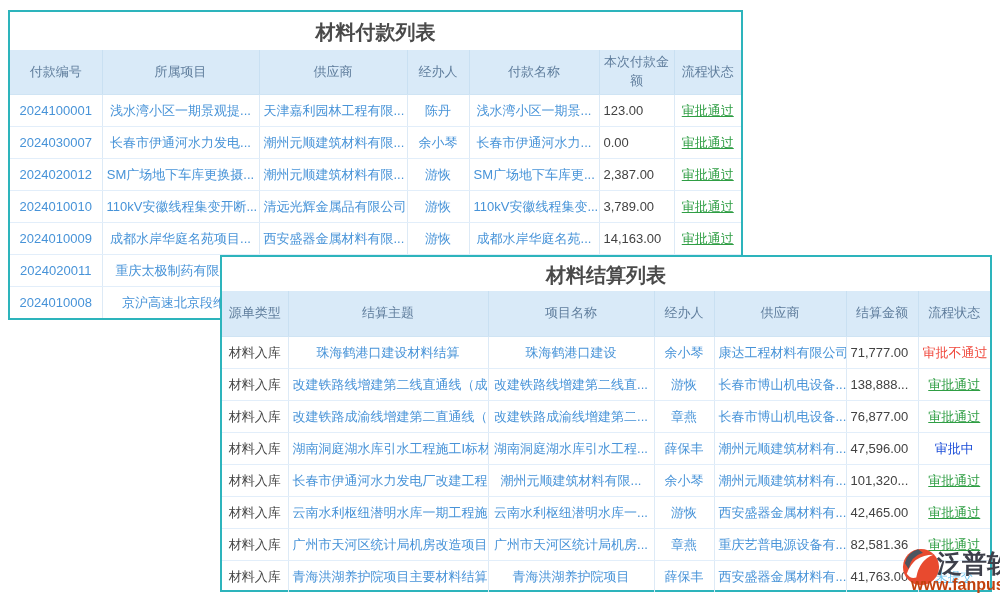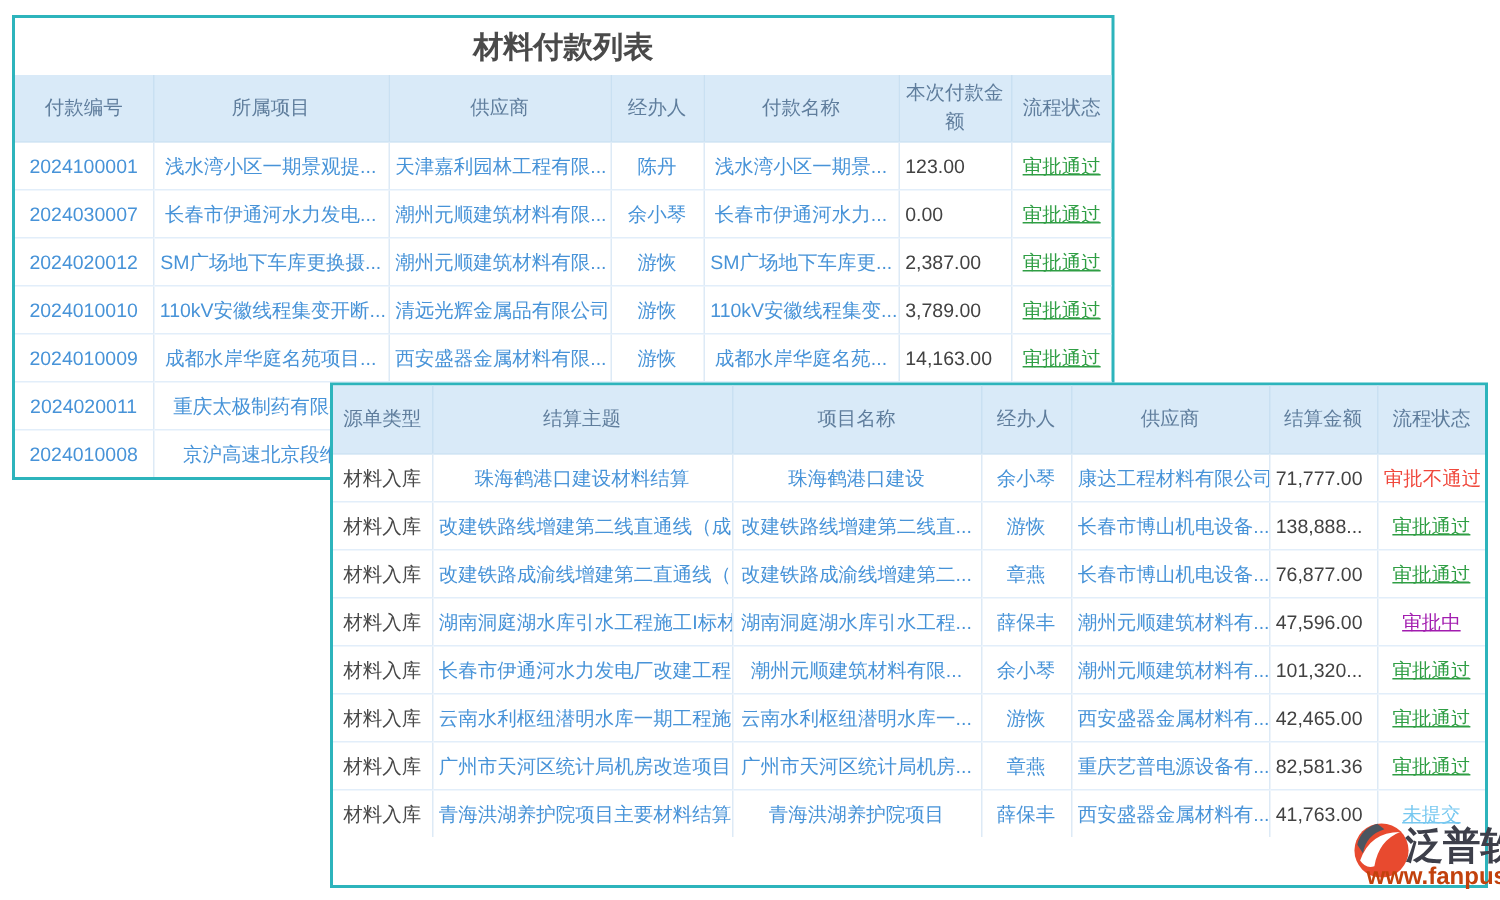--- a/index.html
+++ b/index.html
@@ -40,21 +40,21 @@
   #settlementPanel td{height:31px;}
   
   .c-center{text-align:center;margin-left:14px;}
   .c-left{text-align:center;}
   .c-link{color:#4793d8;}
   .c-dark{color:#474747;}
   .c-num{text-align:left;color:#424242;padding-right:11px;}
   .c-status{text-align:center;margin-top:32px;}
   .st-green{color:#2f9e44;text-decoration:underline;}
   .st-red{color:#f0483c;}
-  .st-orange{color:#a21caf;text-decoration:underline;}
+  .st-orange{color:#1d4ed8;}
   .st-lblue{color:#77c8f0;text-decoration:underline;}
   
   .watermark{position:absolute;left:897px;top:544px;width:140px;height:52px;z-index:30;text-align:right;}
   .wm-logo{position:absolute;left:5px;top:4px;width:38px;height:38px;}
   .wm-brand{
     position:absolute;left:40px;top:3px;font-size:25px;font-weight:bold;
     color:#3d3f4a;white-space:nowrap;letter-spacing:0px;
   }
   .wm-url{
     position:absolute;left:14px;top:32px;font-size:16px;font-weight:bold;
@@ -150,20 +150,21 @@
           <td class="c-center c-link"></td>
           <td class="c-left c-link"></td>
           <td class="c-num"></td>
           <td class="c-status"></td>
         </tr>
       </tbody>
   </table>
 </div>
 
 <div class="panel z2" id="settlementPanel">
+  <div class="panel-title">材料结算列表</div>
   <table>
     <colgroup>
       <col style="width:66px">
         <col style="width:200px">
         <col style="width:166px">
       <col style="width:60px">
         <col style="width:132px">
         <col style="width:72px">
         <col style="width:72px">
     </colgroup>

